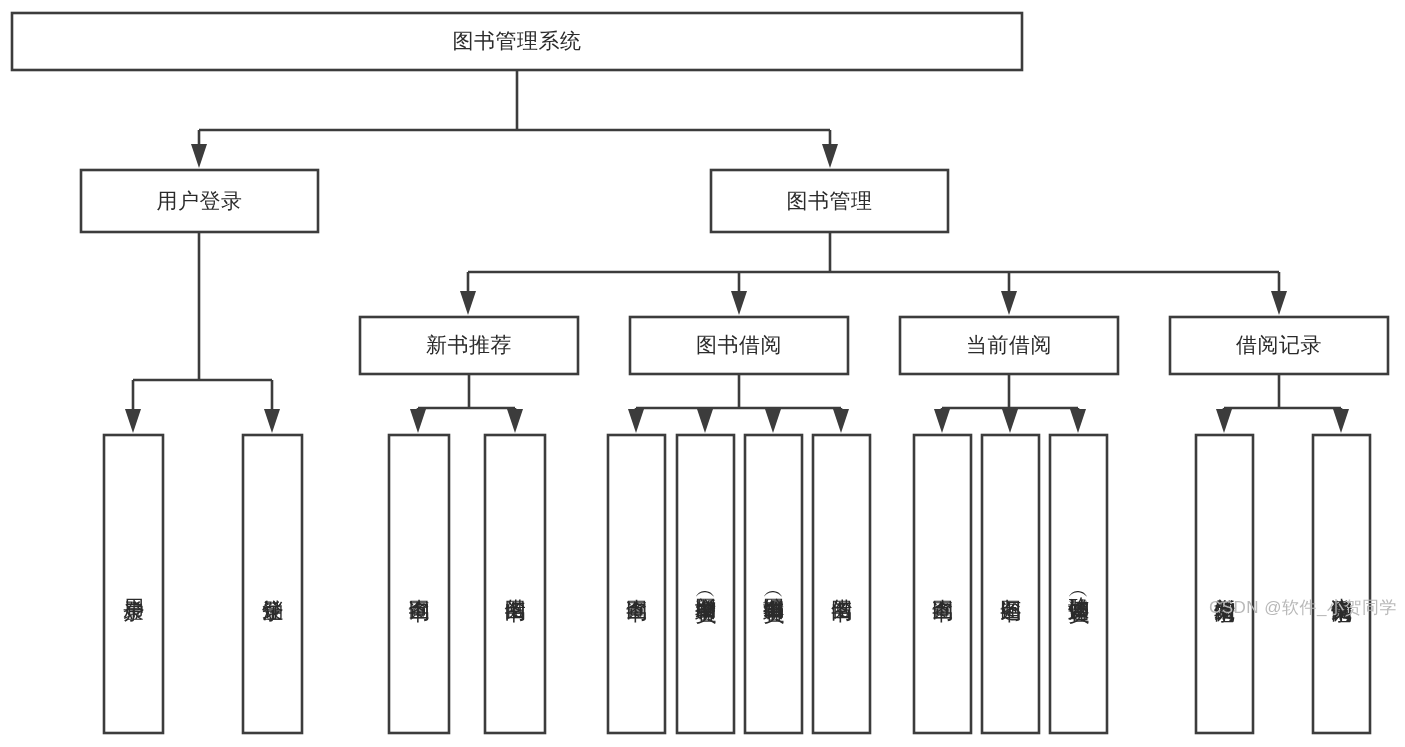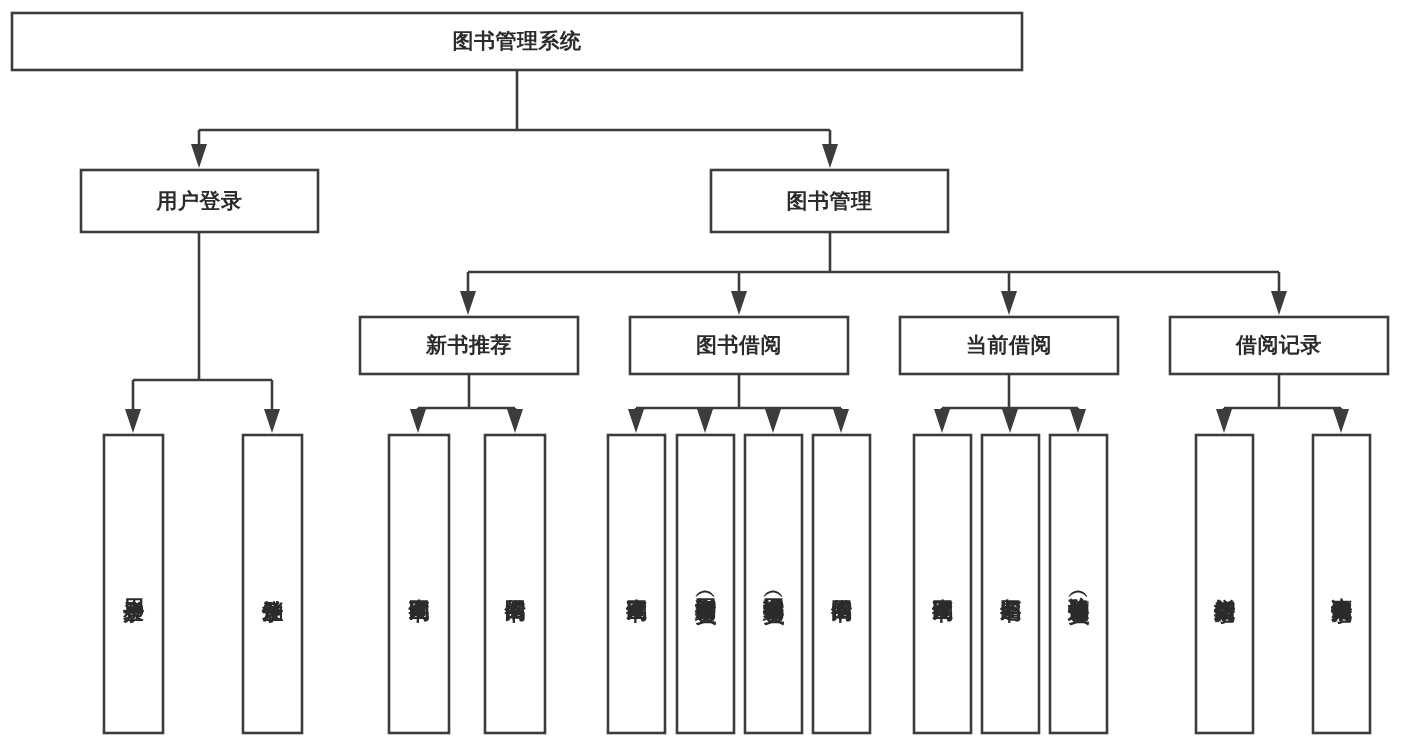--- a/index.html
+++ b/index.html
@@ -13,21 +13,20 @@
     height: 747px;
     font-family: "Liberation Sans", "DejaVu Sans", sans-serif;
     overflow: hidden;
     position: relative;
   }
   #diagram-root {
     position: relative;
     width: 1405px;
     height: 625px;
     background: #ffffff;
-    font-weight: bold;
   }
   svg.diagram-canvas {
     position: absolute;
     left: 0;
     top: 0;
     width: 1405px;
     height: 747px;
     display: block;
   }
   .node-box {
@@ -196,13 +195,14 @@
       <div class="leaf-label" style="left: 608px; top: 435px; width: 57px; height: 298px;">查询图书</div>
       <div class="leaf-label" style="left: 677px; top: 435px; width: 57px; height: 298px;">新增图书（管理员）</div>
       <div class="leaf-label" style="left: 745px; top: 435px; width: 57px; height: 298px;">编辑图书（管理员）</div>
       <div class="leaf-label" style="left: 813px; top: 435px; width: 57px; height: 298px;">借阅图书</div>
       <div class="leaf-label" style="left: 914px; top: 435px; width: 57px; height: 298px;">查询图书</div>
       <div class="leaf-label" style="left: 982px; top: 435px; width: 57px; height: 298px;">归还图书</div>
       <div class="leaf-label" style="left: 1050px; top: 435px; width: 57px; height: 298px;">确认归还（管理员）</div>
       <div class="leaf-label" style="left: 1196px; top: 435px; width: 57px; height: 298px;">新增借阅记录</div>
       <div class="leaf-label" style="left: 1313px; top: 435px; width: 57px; height: 298px;">查询借阅记录</div>
     </div>
+  <div class="watermark">CSDN @软件_小贺同学</div>
 </div>
 
 </body></html>

